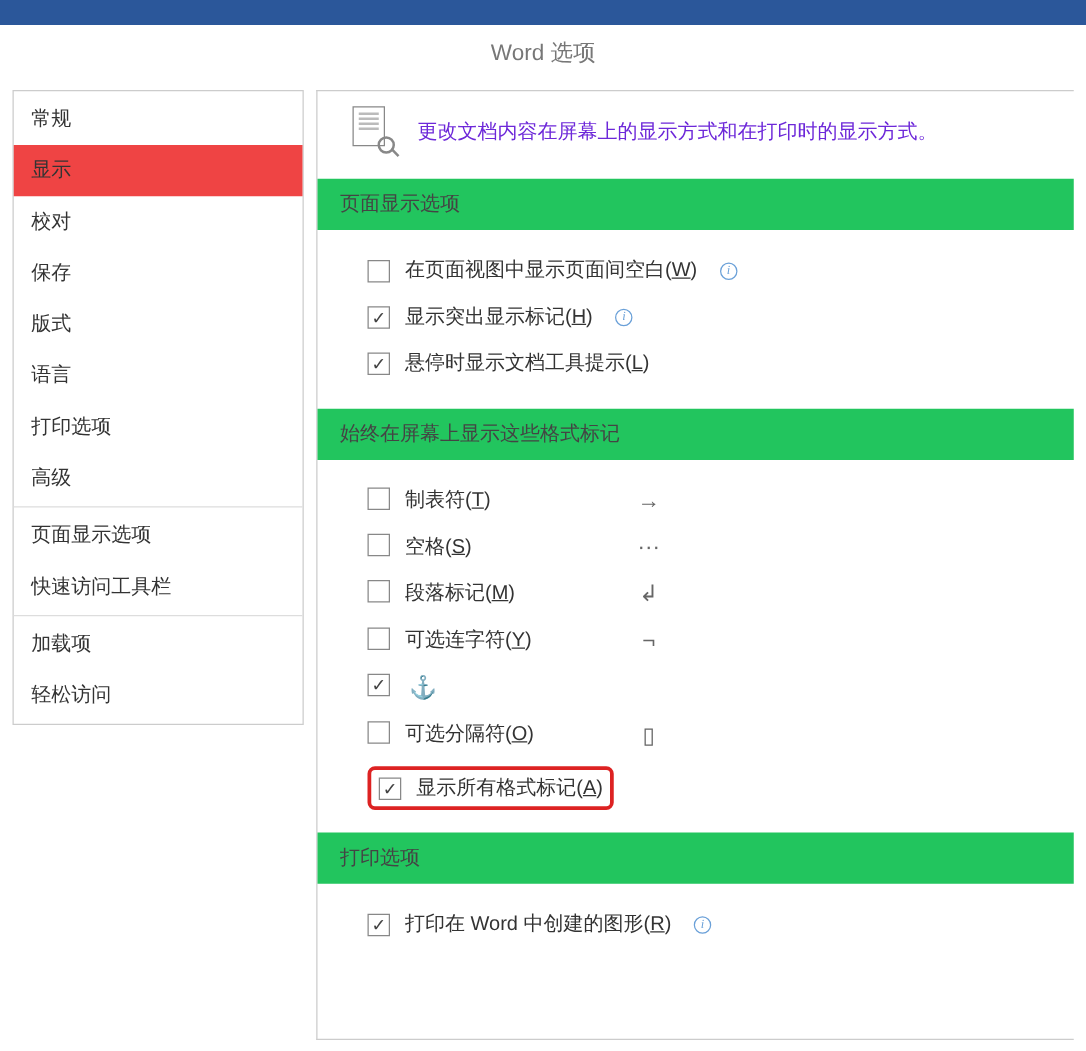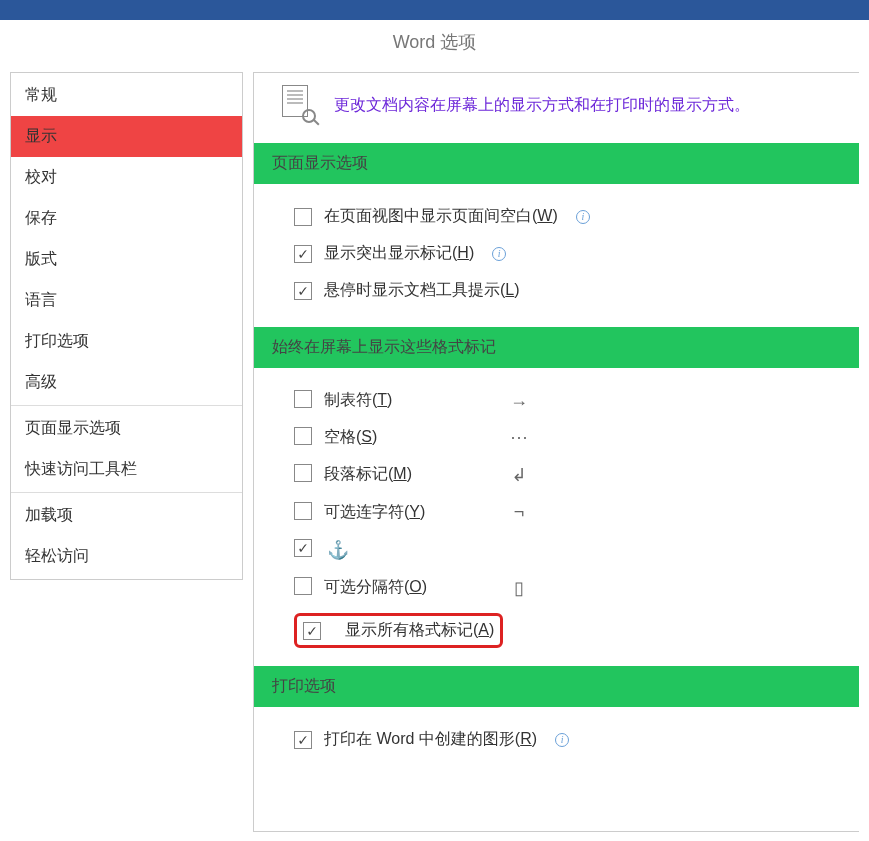--- a/index.html
+++ b/index.html
@@ -217,21 +217,21 @@
           <span class="chk">✓</span>
           <span class="fmt-sym">⚓</span>
         </div>
         <div class="fmt-row">
           <span class="chk"></span>
           <span class="opt-label">可选分隔符(<span class="u">O</span>)</span>
           <span class="fmt-sym">▯</span>
         </div>
         <div style="margin-top: 6px;"><div class="highlight-box">
             <span class="chk">✓</span>
-            <span class="opt-label" style="margin-left: 24px;">显示所有格式标记(<span class="u">A</span>)</span>
+            <span class="opt-label" style="margin-left: 12px;">显示所有格式标记(<span class="u">A</span>)</span>
           </div></div>
       </div>
 
     <div class="section-header">打印选项</div>
     <div class="section-body" id="print-body">
         <div class="opt-row">
           <span class="chk">✓</span>
           <span class="opt-label">打印在 Word 中创建的图形(<span class="u">R</span>)</span>
           <span class="info-icon">i</span>
         </div>

